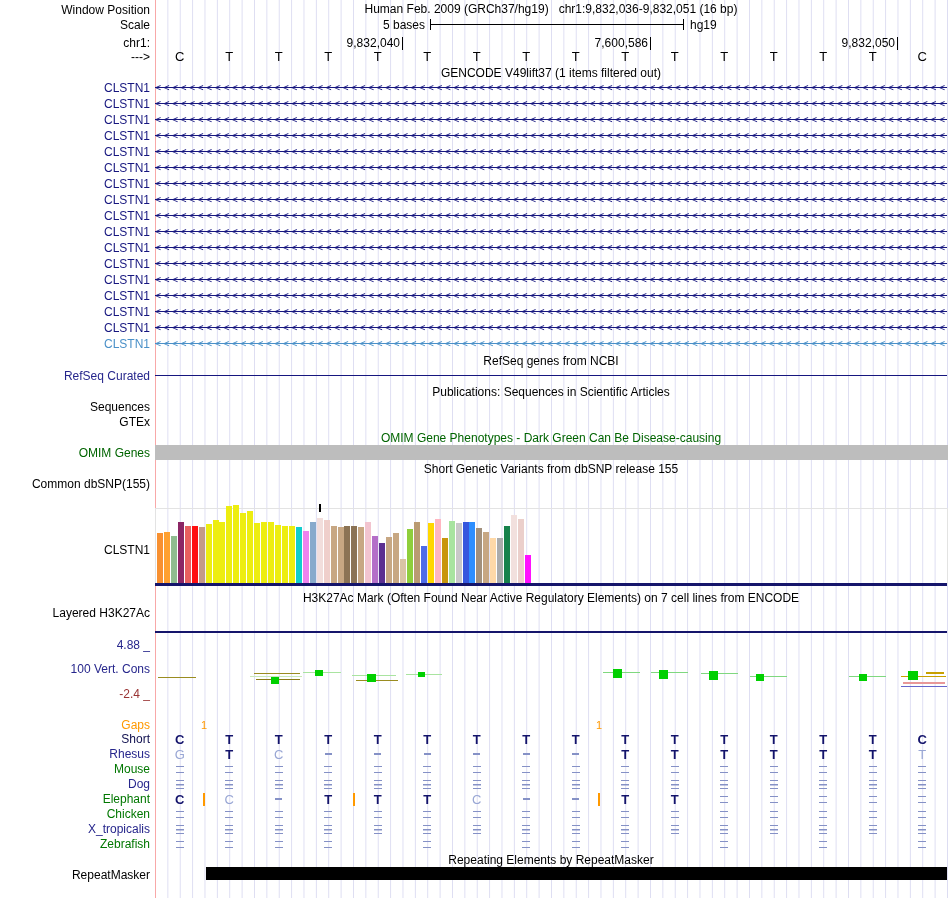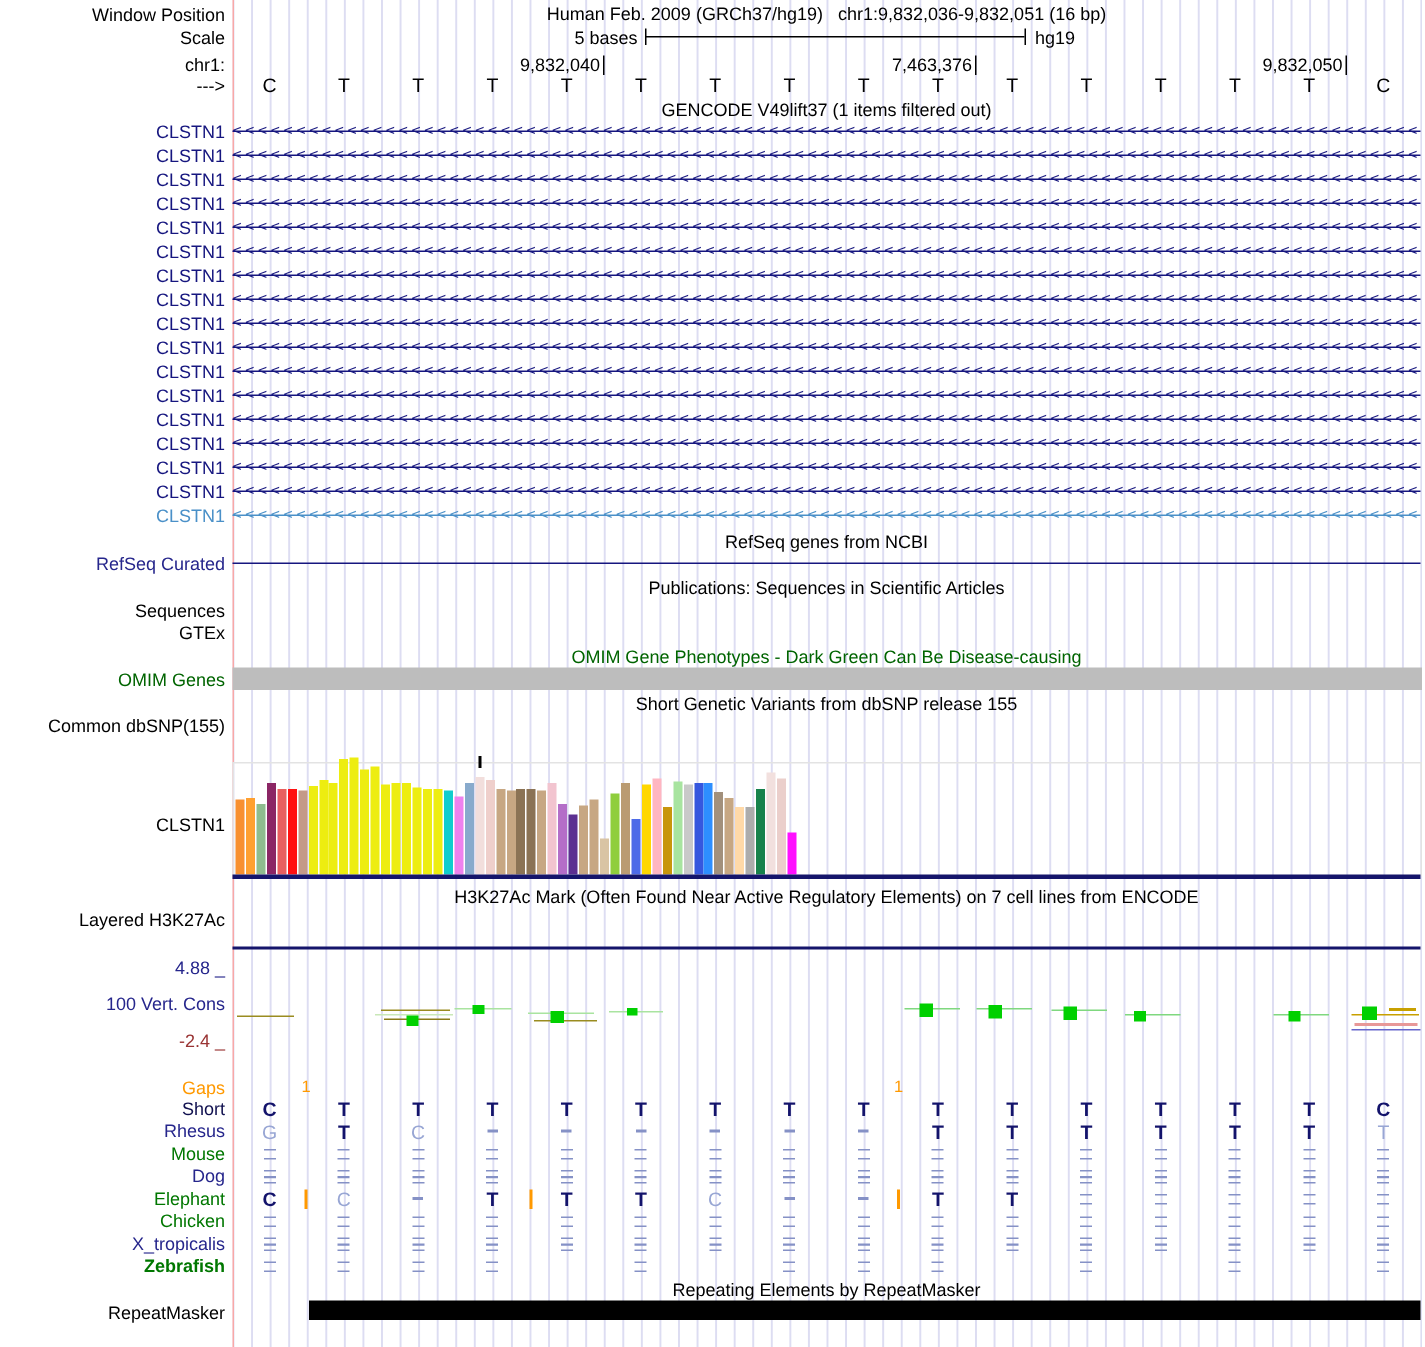--- a/index.html
+++ b/index.html
@@ -38,21 +38,21 @@
   <div class="abs" style="top:18px;right:525px;text-align:right">5 bases</div>
   <div class="hline" style="left:430px;top:24px;width:253px;height:1px;background:#000"></div>
   <div class="hline" style="left:430px;top:19px;width:1px;height:11px;background:#000"></div>
   <div class="hline" style="left:683px;top:19px;width:1px;height:11px;background:#000"></div>
   <div class="abs" style="left:690px;top:18px">hg19</div>
 
   <div class="lbl" style="top:36px">chr1:</div>
   <div id="ruler">
       <div style="position: absolute; top: 36px; right: 550px; white-space: nowrap;">9,832,040</div>
       <div style="position: absolute; left: 402px; top: 37px; width: 1px; height: 13px; background: rgb(0, 0, 0);"></div>
-      <div style="position: absolute; top: 36px; right: 302px; white-space: nowrap;">7,463,376</div>
+      <div style="position: absolute; top: 36px; right: 302px; white-space: nowrap;">7,600,586</div>
       <div style="position: absolute; left: 650px; top: 37px; width: 1px; height: 13px; background: rgb(0, 0, 0);"></div>
       <div style="position: absolute; top: 36px; right: 55px; white-space: nowrap;">9,832,050</div>
       <div style="position: absolute; left: 897px; top: 37px; width: 1px; height: 13px; background: rgb(0, 0, 0);"></div>
     </div>
 
   <div class="lbl" style="top:50px">---&gt;</div>
   <div id="seq">
       <div style="position: absolute; left: 155px; top: 50px; width: 49.5px; text-align: center; font-size: 13px; line-height: 14px;">C</div>
       <div style="position: absolute; left: 204.5px; top: 50px; width: 49.5px; text-align: center; font-size: 13px; line-height: 14px;">T</div>
       <div style="position: absolute; left: 254px; top: 50px; width: 49.5px; text-align: center; font-size: 13px; line-height: 14px;">T</div>
@@ -590,14 +590,14 @@
     <div style="position: absolute; top: 732px; right: 800px; text-align: right; color: rgb(16, 16, 79); line-height: 15px; white-space: nowrap;">Short</div>
     <div style="position: absolute; top: 747px; right: 800px; text-align: right; color: rgb(38, 38, 140); line-height: 15px; white-space: nowrap;">Rhesus</div>
     <div style="position: absolute; top: 762px; right: 800px; text-align: center; color: rgb(0, 119, 0); line-height: 15px; white-space: nowrap;">Mouse</div>
     <div style="position: absolute; top: 777px; right: 800px; text-align: right; color: rgb(38, 38, 140); line-height: 15px; white-space: nowrap;">Dog</div>
     <div style="position: absolute; top: 792px; right: 800px; text-align: right; color: rgb(0, 119, 0); line-height: 15px; white-space: nowrap;">Elephant</div>
     <div style="position: absolute; left: 203px; top: 793px; width: 2px; height: 13px; background: rgb(255, 153, 0);"></div>
     <div style="position: absolute; left: 353px; top: 793px; width: 2px; height: 13px; background: rgb(255, 153, 0);"></div>
     <div style="position: absolute; left: 598px; top: 793px; width: 2px; height: 13px; background: rgb(255, 153, 0);"></div>
     <div style="position: absolute; top: 807px; right: 800px; text-align: right; color: rgb(0, 119, 0); line-height: 15px; white-space: nowrap;">Chicken</div>
     <div style="position: absolute; top: 822px; right: 800px; text-align: right; color: rgb(38, 38, 140); line-height: 15px; white-space: nowrap;">X_tropicalis</div>
-    <div style="position: absolute; top: 837px; right: 800px; text-align: right; color: rgb(0, 119, 0); line-height: 15px; white-space: nowrap; font-weight: bold;">Zebrafish</div>
+    <div style="position: absolute; top: 837px; right: 800px; text-align: right; color: rgb(0, 119, 0); line-height: 15px; white-space: nowrap;">Zebrafish</div>
   </div>
 
 </body></html>

